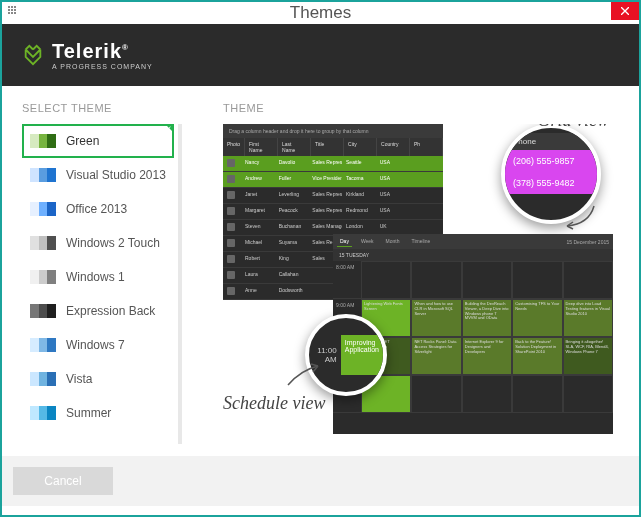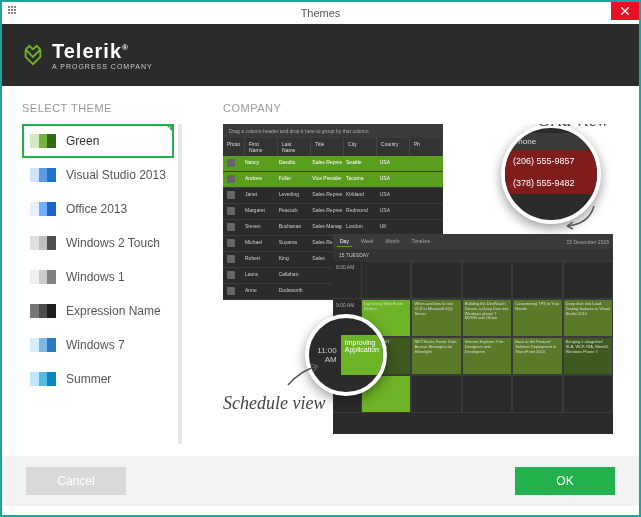--- a/index.html
+++ b/index.html
@@ -1,19 +1,19 @@
 <!DOCTYPE html>
 <html><head>
 <meta charset="utf-8">
 <style>
 * { box-sizing: border-box; margin: 0; padding: 0; }
 body { font-family: "Segoe UI", Arial, sans-serif; background: #fff; width: 641px; height: 517px; border: 2px solid #1ba39c; position: relative; overflow: hidden; }
 
 .titlebar { height: 22px; background: #fff; display: flex; align-items: center; position: relative; }
-.titlebar-title { position: absolute; left: 50%; transform: translateX(-50%); font-size: 11px; color: #555; }
+.titlebar-title { position: absolute; left: 50%; transform: translateX(-50%); font-size: 17px; color: #555; }
 .titlebar-grip { position: absolute; left: 6px; top: 4px; width: 10px; height: 10px; }
 .titlebar-grip svg { display: block; }
 .titlebar-close { position: absolute; right: 0; top: 0; width: 28px; height: 18px; background: #e81123; color: #fff; display: flex; align-items: center; justify-content: center; font-size: 11px; cursor: pointer; }
 
 .brand-bar { height: 62px; background: #2b2b2b; display: flex; align-items: center; padding: 0 20px; }
 .brand-logo { display: flex; align-items: center; gap: 8px; }
 .brand-logo .mark { width: 22px; height: 22px; }
 .brand-text { color: #fff; display: flex; flex-direction: column; }
 .brand-text .name { font-size: 20px; font-weight: 600; letter-spacing: 1px; line-height: 1; }
 .brand-text .name sup { font-size: 8px; vertical-align: super; }
@@ -63,33 +63,33 @@
 .sched-cell { border: 0.5px solid #3a3a3a; padding: 2px; font-size: 4px; color: #ddd; line-height: 1.2; overflow: hidden; height: 38px; }
 .sched-cell.filled { background: #5a7a2a; }
 .sched-cell.bright { background: #6db326; }
 .sched-cell.dark { background: #3f5a1f; }
 
 
 .lens { position: absolute; border-radius: 50%; border: 4px solid #fff; box-shadow: 0 4px 12px rgba(0,0,0,0.4); overflow: hidden; display: flex; flex-direction: column; justify-content: center; }
 .lens.grid-lens { width: 100px; height: 100px; right: 18px; top: 0; background: #2b2b2b; }
 .lens.grid-lens .col-hdr { background: #3a3a3a; color: #ddd; font-size: 8px; padding: 4px 8px; }
 .lens.grid-lens .cell { padding: 6px 8px; font-size: 9px; color: #fff; }
-.lens.grid-lens .cell.g { background: #7f1d1d; }
+.lens.grid-lens .cell.g { background: #d946ef; }
 .lens.sched-lens { width: 82px; height: 82px; left: 82px; top: 190px; background: #2b2b2b; display: flex; flex-direction: row; align-items: center; }
 .lens.sched-lens .time { width: 42px; font-size: 8px; color: #ccc; padding: 0 4px; text-align: right; }
 .lens.sched-lens .block { flex: 1; height: 40px; background: #6db326; color: #fff; font-size: 7px; padding: 4px; display: flex; align-items: flex-start; }
 
 
 .handwriting { position: absolute; font-family: "Comic Sans MS", cursive; font-size: 18px; color: #444; font-style: italic; }
 .hand-grid { right: 10px; top: 0%; transform: translateY(-14px); }
 .hand-sched { left: 0; bottom: 30px; }
 .arrow { position: absolute; }
 .arrow svg { overflow: visible; }
 
-.footer { height: 50px; background: #f2f2f2; display: flex; align-items: center; justify-content: space-between; padding: 0 24px; }
+.footer { height: 50px; background: #f2f2f2; display: flex; align-items: center; justify-content: space-between; padding: 0 11px; }
 .btn { width: 100px; height: 28px; display: flex; align-items: center; justify-content: center; font-size: 12px; cursor: pointer; }
 .btn.cancel { background: #d9d9d9; color: #fff; }
 .btn.ok { background: #22b14c; color: #fff; }
 </style>
 </head>
 <body>
 
 <div class="titlebar">
   <div class="titlebar-grip">
     <svg width="10" height="10">
@@ -173,45 +173,53 @@
               <span style="background: rgb(127, 127, 127);"></span>
             </div>
             <span>Windows 1</span>
           </div>
           <div class="theme-item">
             <div class="swatch">
               <span style="background: rgb(119, 119, 119);"></span>
               <span style="background: rgb(77, 77, 77);"></span>
               <span style="background: rgb(31, 31, 31);"></span>
             </div>
-            <span>Expression Name</span>
+            <span>Expression Back</span>
           </div>
           <div class="theme-item">
             <div class="swatch">
               <span style="background: rgb(214, 236, 255);"></span>
               <span style="background: rgb(127, 184, 230);"></span>
               <span style="background: rgb(46, 120, 194);"></span>
             </div>
             <span>Windows 7</span>
           </div>
           <div class="theme-item">
             <div class="swatch">
+              <span style="background: rgb(203, 231, 255);"></span>
+              <span style="background: rgb(111, 179, 224);"></span>
+              <span style="background: rgb(42, 111, 181);"></span>
+            </div>
+            <span>Vista</span>
+          </div>
+          <div class="theme-item">
+            <div class="swatch">
               <span style="background: rgb(191, 232, 255);"></span>
               <span style="background: rgb(85, 185, 230);"></span>
               <span style="background: rgb(10, 133, 194);"></span>
             </div>
             <span>Summer</span>
           </div>
         </div>
       <div class="scrollbar-mock"></div>
     </div>
   </div>
 
   <div class="right-pane">
-    <div class="pane-heading">COMPANY</div>
+    <div class="pane-heading">THEME</div>
     <div class="sample-area">
 
       <div class="grid-preview">
         <div class="grid-header">Drag a column header and drop it here to group by that column</div>
         <div class="grid-cols" id="grid-cols">
             <div>Photo</div>
             <div>First Name</div>
             <div>Last Name</div>
             <div>Title</div>
             <div>City</div>
@@ -373,14 +381,13 @@
             <path d="M35 6 l-7 -2 M35 6 l-5 6" fill="none" stroke="#555" stroke-width="1.5"></path>
           </svg>
       </div>
 
     </div>
   </div>
 </div>
 
 <div class="footer">
   <div class="btn cancel">Cancel</div>
-  <div class="btn ok">OK</div>
 </div>
 
 </body></html>

